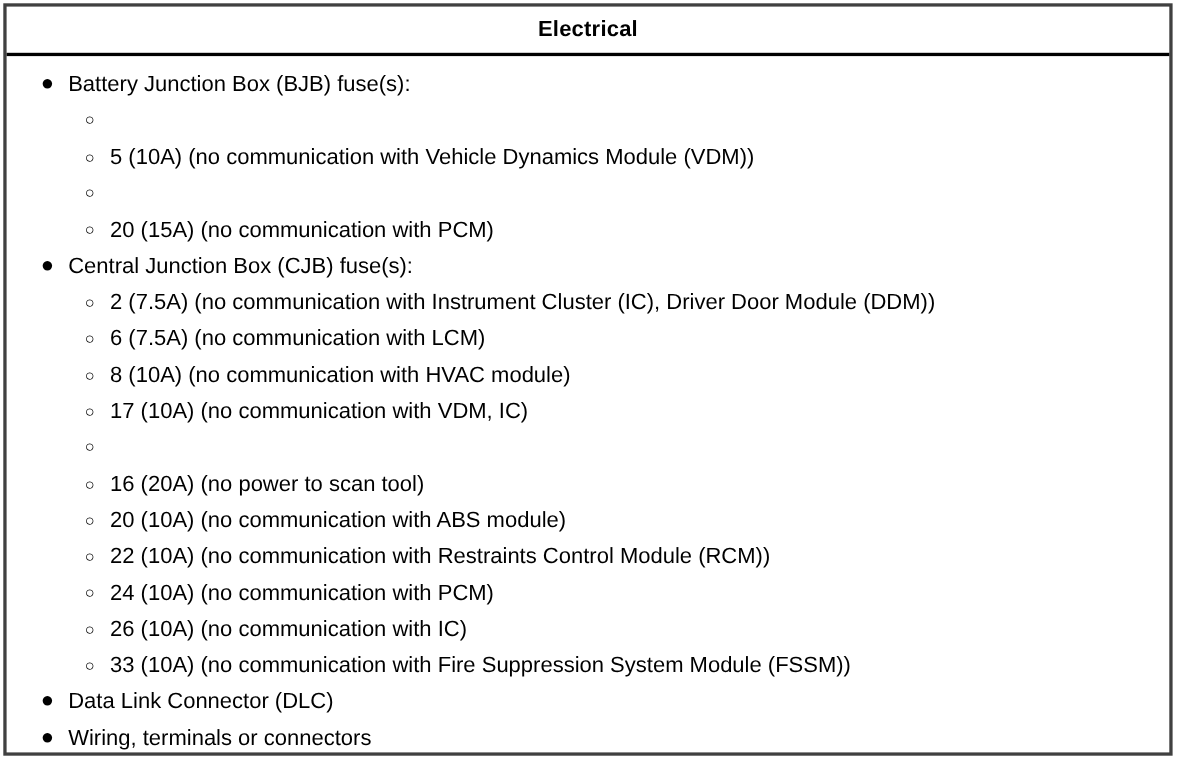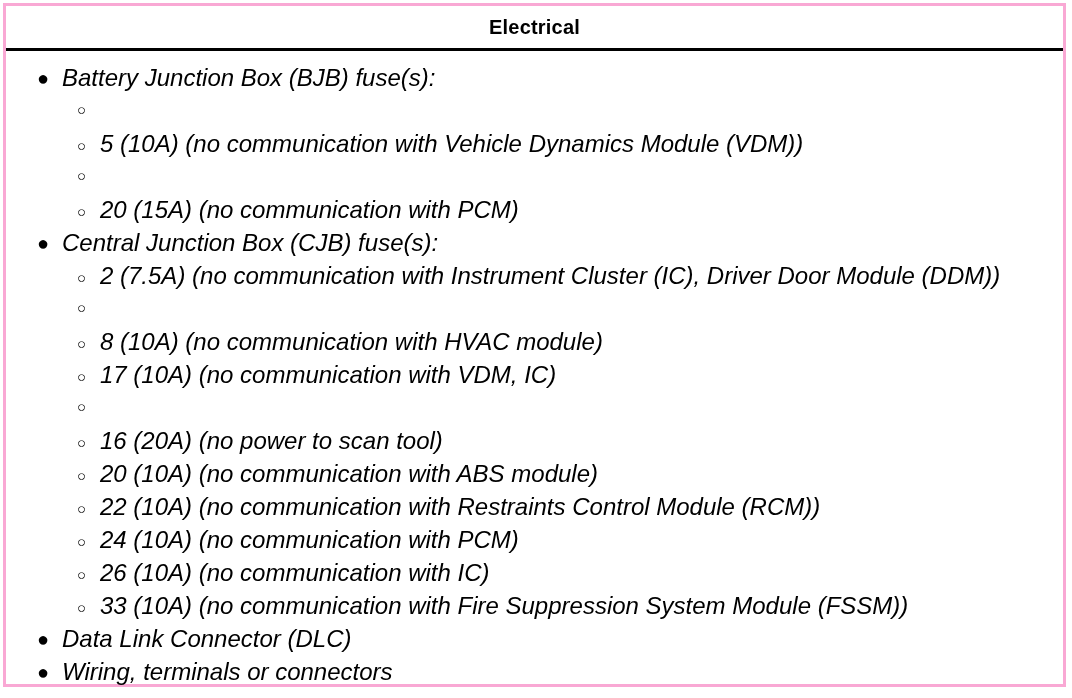--- a/index.html
+++ b/index.html
@@ -23,21 +23,21 @@
     box-sizing: border-box;
   }
 
   .table-frame {
     position: absolute;
     left: 3px;
     top: 3px;
     width: 1063px;
     height: 684px;
     box-sizing: border-box;
-    border: 3px solid #f9a8d4;
+    border: 3px solid #404040;
     background: #ffffff;
   }
 
   .table-header {
     height: 45px;
     box-sizing: border-box;
     border-bottom: 3px solid #000000;
     display: flex;
     align-items: center;
     justify-content: center;
@@ -92,24 +92,23 @@
   .marker-circle {
     width: 23px;
     font-size: 15px;
     line-height: 33px;
     position: relative;
     top: -1px;
   }
 
   .row-text {
     flex: 0 1 auto;
-    font-size: 24px;
+    font-size: 20px;
     line-height: 33px;
     white-space: nowrap;
-    font-style: italic;
   }
 </style>
 </head>
 <body>
 
 <div class="page">
   <div class="table-frame">
 
     <div class="table-header">
       <div class="table-header-title">Electrical</div>
@@ -137,20 +136,21 @@
         <div class="row level-1">
           <span class="marker marker-disc">●</span>
           <span class="row-text">Central Junction Box (CJB) fuse(s):</span>
         </div>
         <div class="row level-2">
           <span class="marker marker-circle">○</span>
           <span class="row-text">2 (7.5A) (no communication with Instrument Cluster (IC), Driver Door Module (DDM))</span>
         </div>
         <div class="row level-2">
           <span class="marker marker-circle">○</span>
+          <span class="row-text">6 (7.5A) (no communication with LCM)</span>
         </div>
         <div class="row level-2">
           <span class="marker marker-circle">○</span>
           <span class="row-text">8 (10A) (no communication with HVAC module)</span>
         </div>
         <div class="row level-2">
           <span class="marker marker-circle">○</span>
           <span class="row-text">17 (10A) (no communication with VDM, IC)</span>
         </div>
         <div class="row level-2">

